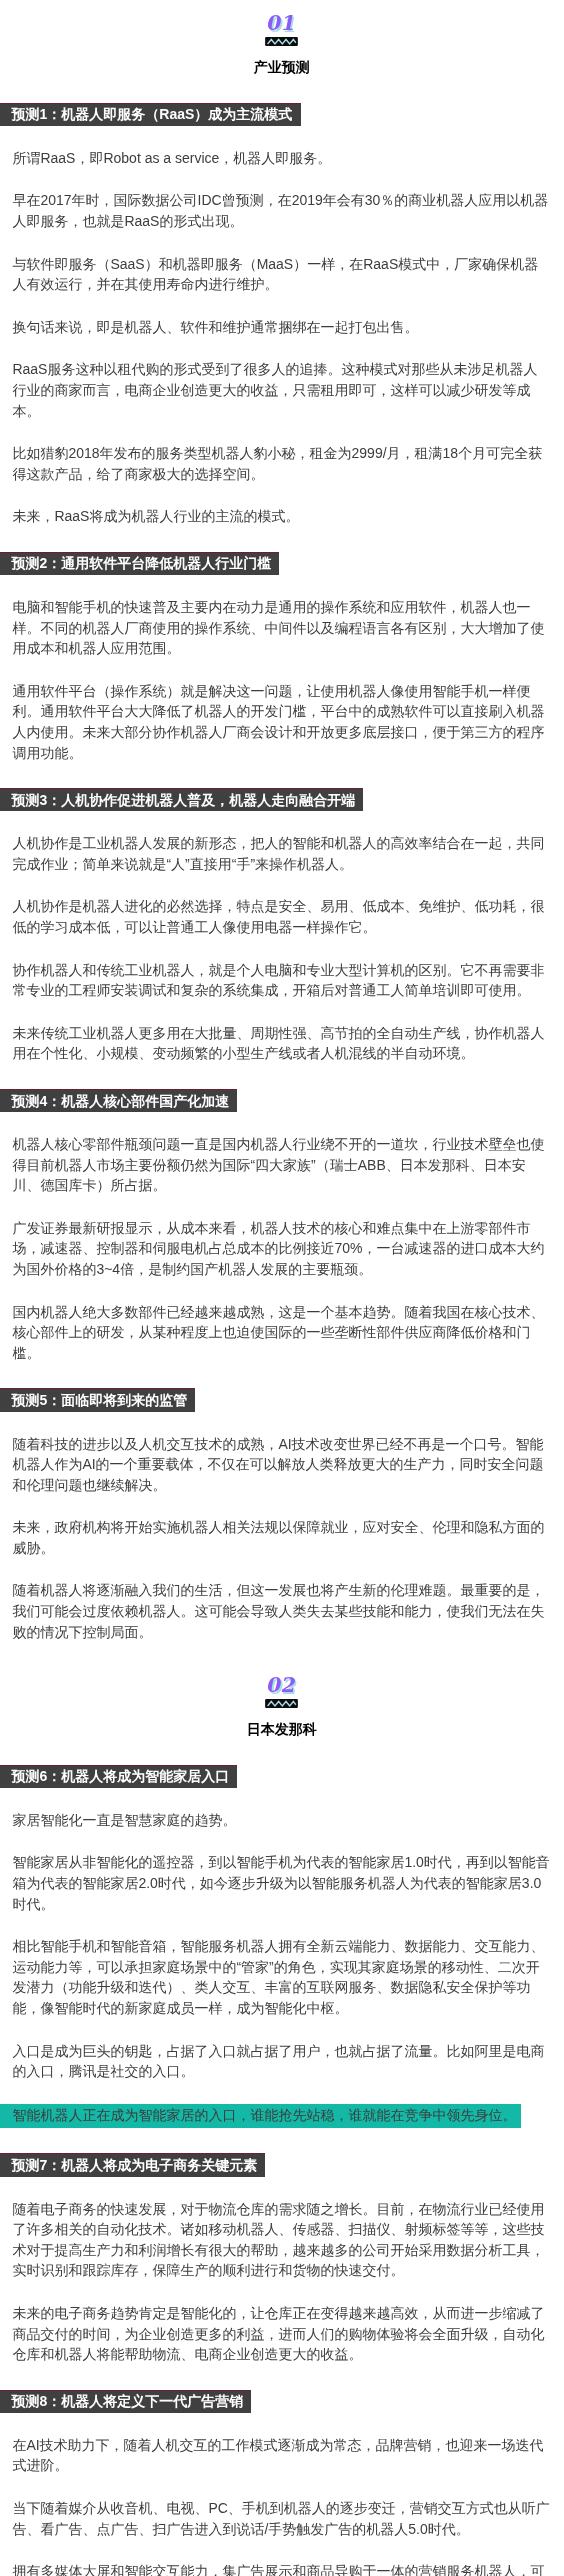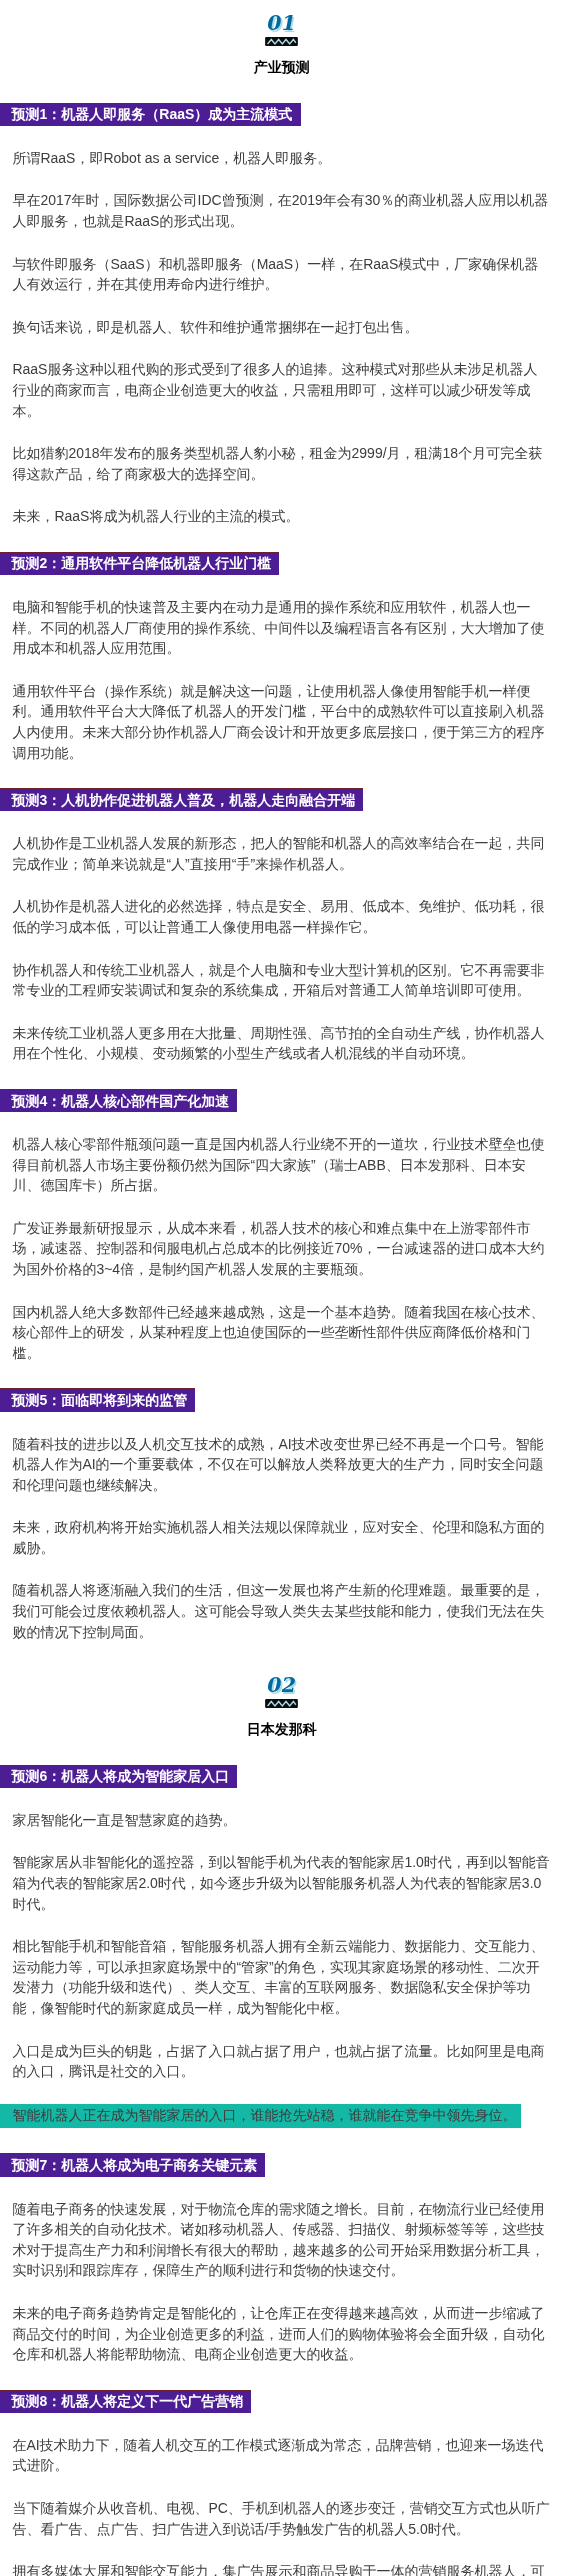--- a/index.html
+++ b/index.html
@@ -15,29 +15,29 @@
   }
   .section-head { text-align: center; margin: 33px 0 25px; }
   .section-head:first-child { margin-top: 5px; }
   .section-number {
     display: inline-block;
     font-family: "DejaVu Serif", serif;
     font-style: italic;
     font-weight: bold;
     font-size: 20.6px;
     line-height: 21.4px;
-    color: #0369a1;
+    color: #8b5cf6;
     text-shadow: 1.6px 1.6px 0 #a6dbe8;
   }
   .badge-wrap { margin: 0.8px auto 11.5px; line-height: 0; }
   .section-title { font-weight: bold; font-size: 14px; color: #000000; }
   .pred-header-row { margin: 25px 0 0 -12.4px; line-height: 0; }
   .pred-header {
     display: inline-block;
-    background: #4c1d95;
+    background: #404040;
     border-top: 1.6px solid #6d1f2c;
     color: #ffffff;
     font-weight: bold;
     font-size: 14px;
     line-height: 18px;
     padding: 1.6px 8.2px 2.5px 11.5px;
   }
   .para { margin: 22px 0; }
   .para:last-child { margin-bottom: 8.2px; }
   .para-hl-wrap { margin-left: -12.4px; }

